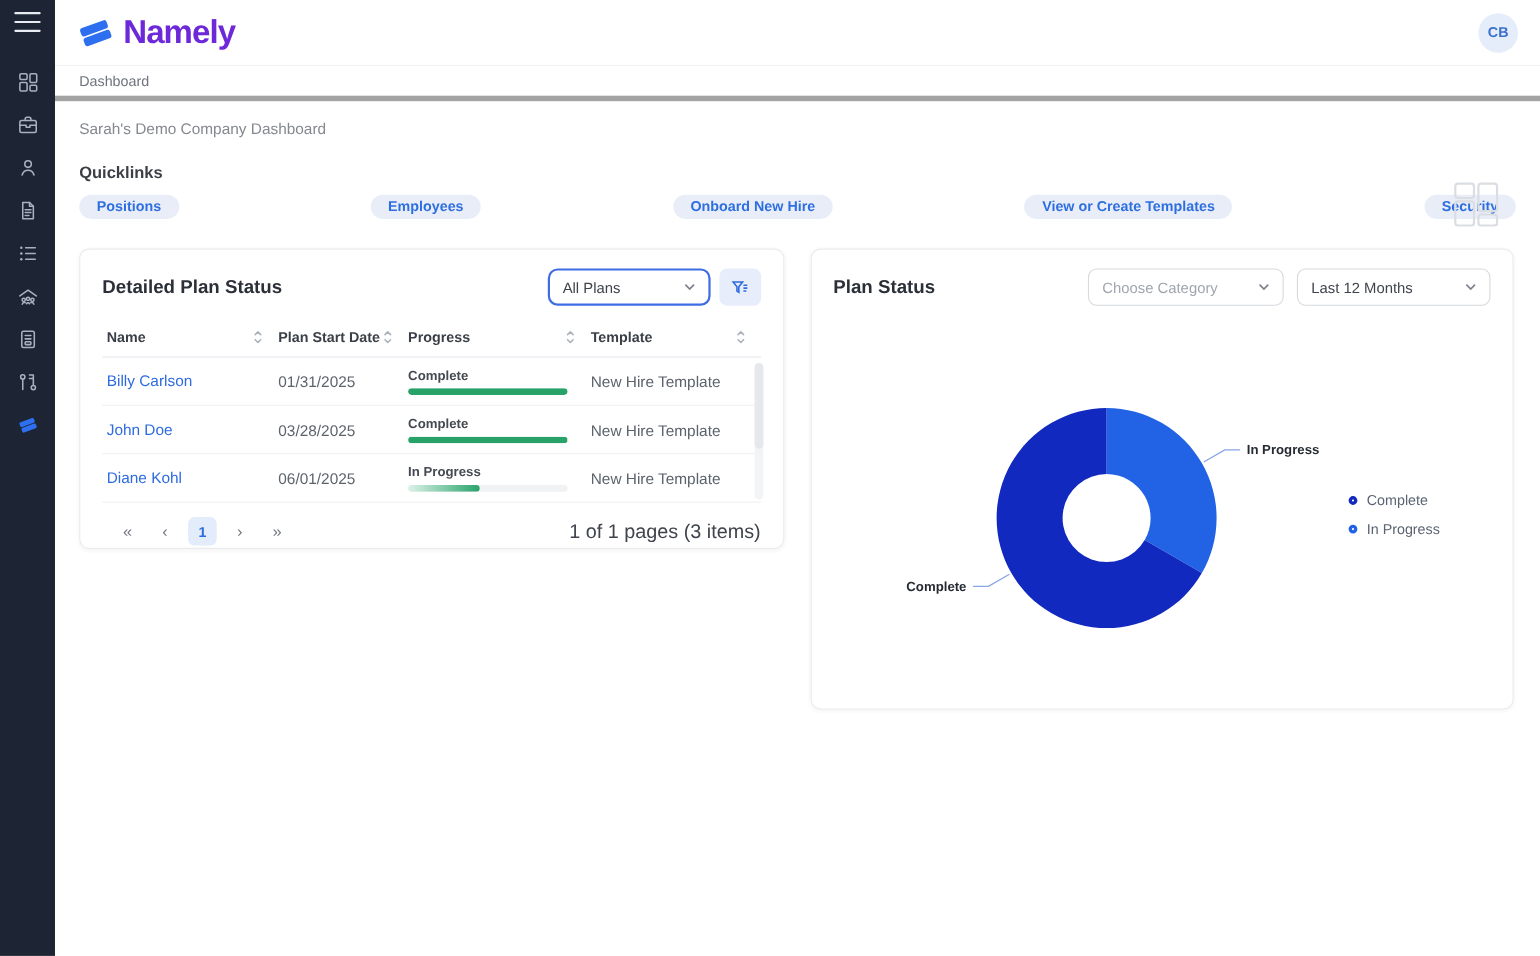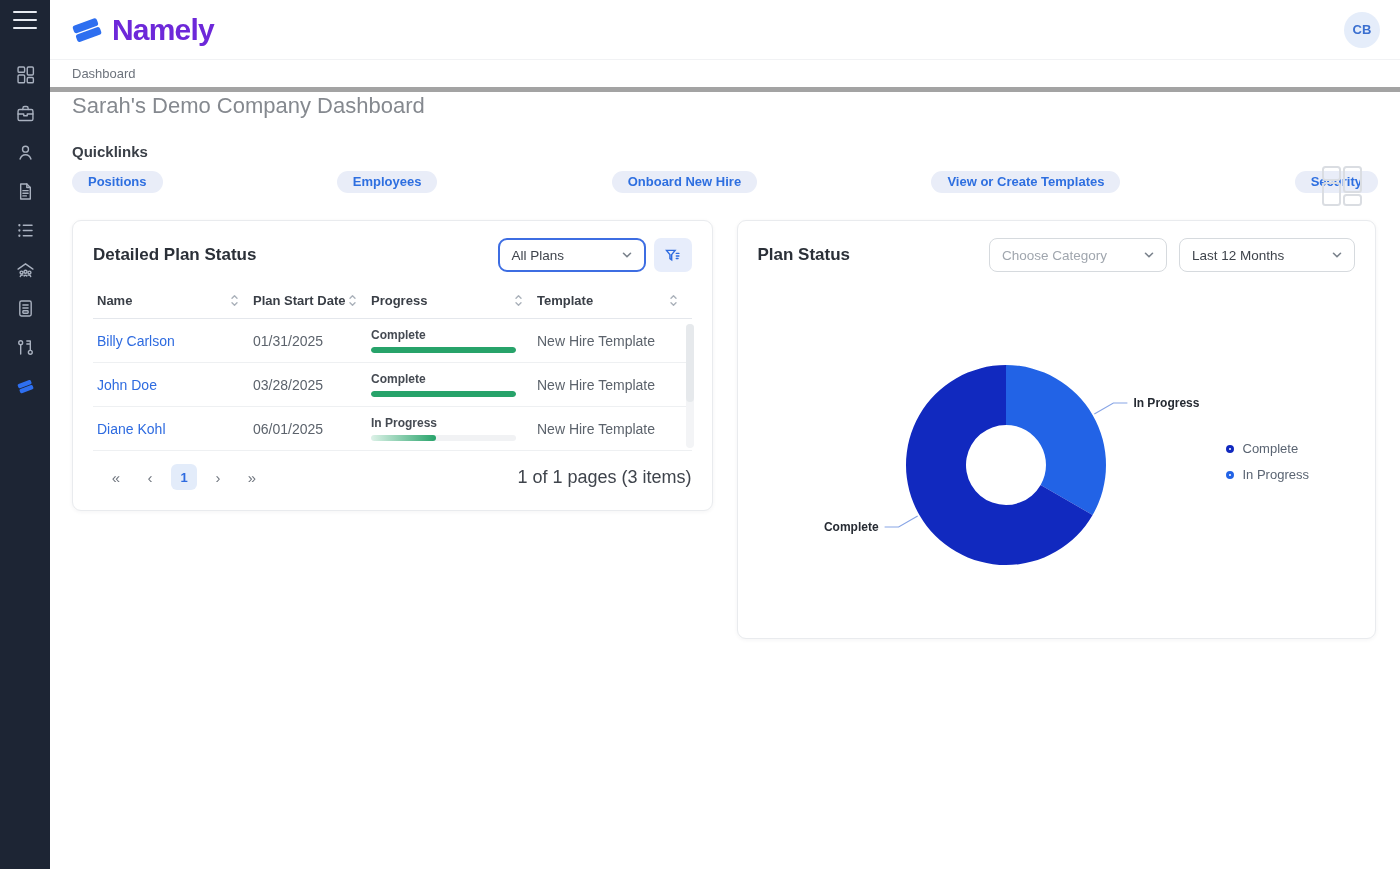--- a/index.html
+++ b/index.html
@@ -28,38 +28,38 @@
   .header-spacer { flex:1; }
   .avatar { width:36px; height:36px; border-radius:50%; background:#e5edfa; color:#3a6fd0;
     font-size:13px; font-weight:700; display:flex; align-items:center; justify-content:center; cursor:pointer; }
 
   
   .breadcrumb-bar { height:32px; display:flex; align-items:center; padding:0 22px;
     border-bottom:5px solid #a3a3a3; }
   .breadcrumb { font-size:13px; color:#6d737c; cursor:pointer; }
 
   
-  .page-title { margin:1px 22px 0; font-size:22px; font-weight:400; color:#85898f; }
+  .page-title { margin:17px 22px 0; font-size:14px; font-weight:400; color:#85898f; }
   .quicklinks-title { margin:24px 22px 0; font-size:15px; font-weight:700; color:#3a3f47; }
   .pills { margin:11px 22px 0; display:flex; gap:11px;justify-content:space-between; }
   .pill { height:22px; line-height:22px; padding:0 16px; border-radius:11px; background:#e9edf8;
     color:#2e6fe0; font-size:13px; font-weight:700; cursor:pointer; white-space:nowrap; }
 
   .widget-picker { position:absolute; top:165px; right:37px; width:42px; height:42px; cursor:pointer; }
   .widget-picker rect { fill:none; stroke:#dadde2; stroke-width:2; }
 
   
   .cards { display:flex; gap:24px; margin:27px 24px 0 22px; align-items:flex-start; }
   .card { background:#fff; border:1px solid #e9ebee; border-radius:9px;
     box-shadow:0 1px 4px rgba(30,40,60,.05); }
   .card-head { display:flex; align-items:center; }
   .card-title { font-size:17px; font-weight:700; color:#2b3038; }
 
   
-  .card-detailed { width:641px; padding:17px 20px 20px; position:relative; }
+  .card-detailed { width:641px; padding:17px 20px 2px; position:relative; }
   .card-detailed .card-head { margin-bottom:12px; }
   .select { height:34px; border:1px solid #d6dade; border-radius:8px; background:#fff;
     display:flex; align-items:center; padding:0 10px 0 12px; font-size:13.5px; color:#3f444c;
     cursor:pointer; }
   .select .sel-label { flex:1; white-space:nowrap; }
   .select svg { width:14px; height:14px; stroke:#7a828c; fill:none; stroke-width:1.8; stroke-linecap:round; }
   .select.focused { border:2px solid #3d6de2; border-radius:9px; }
   .sel-allplans { width:148px; margin-left:auto; }
   .filter-btn { width:38px; height:34px; margin-left:8px; border-radius:7px; background:#e7edfb;
     display:flex; align-items:center; justify-content:center; cursor:pointer; border:none; }

